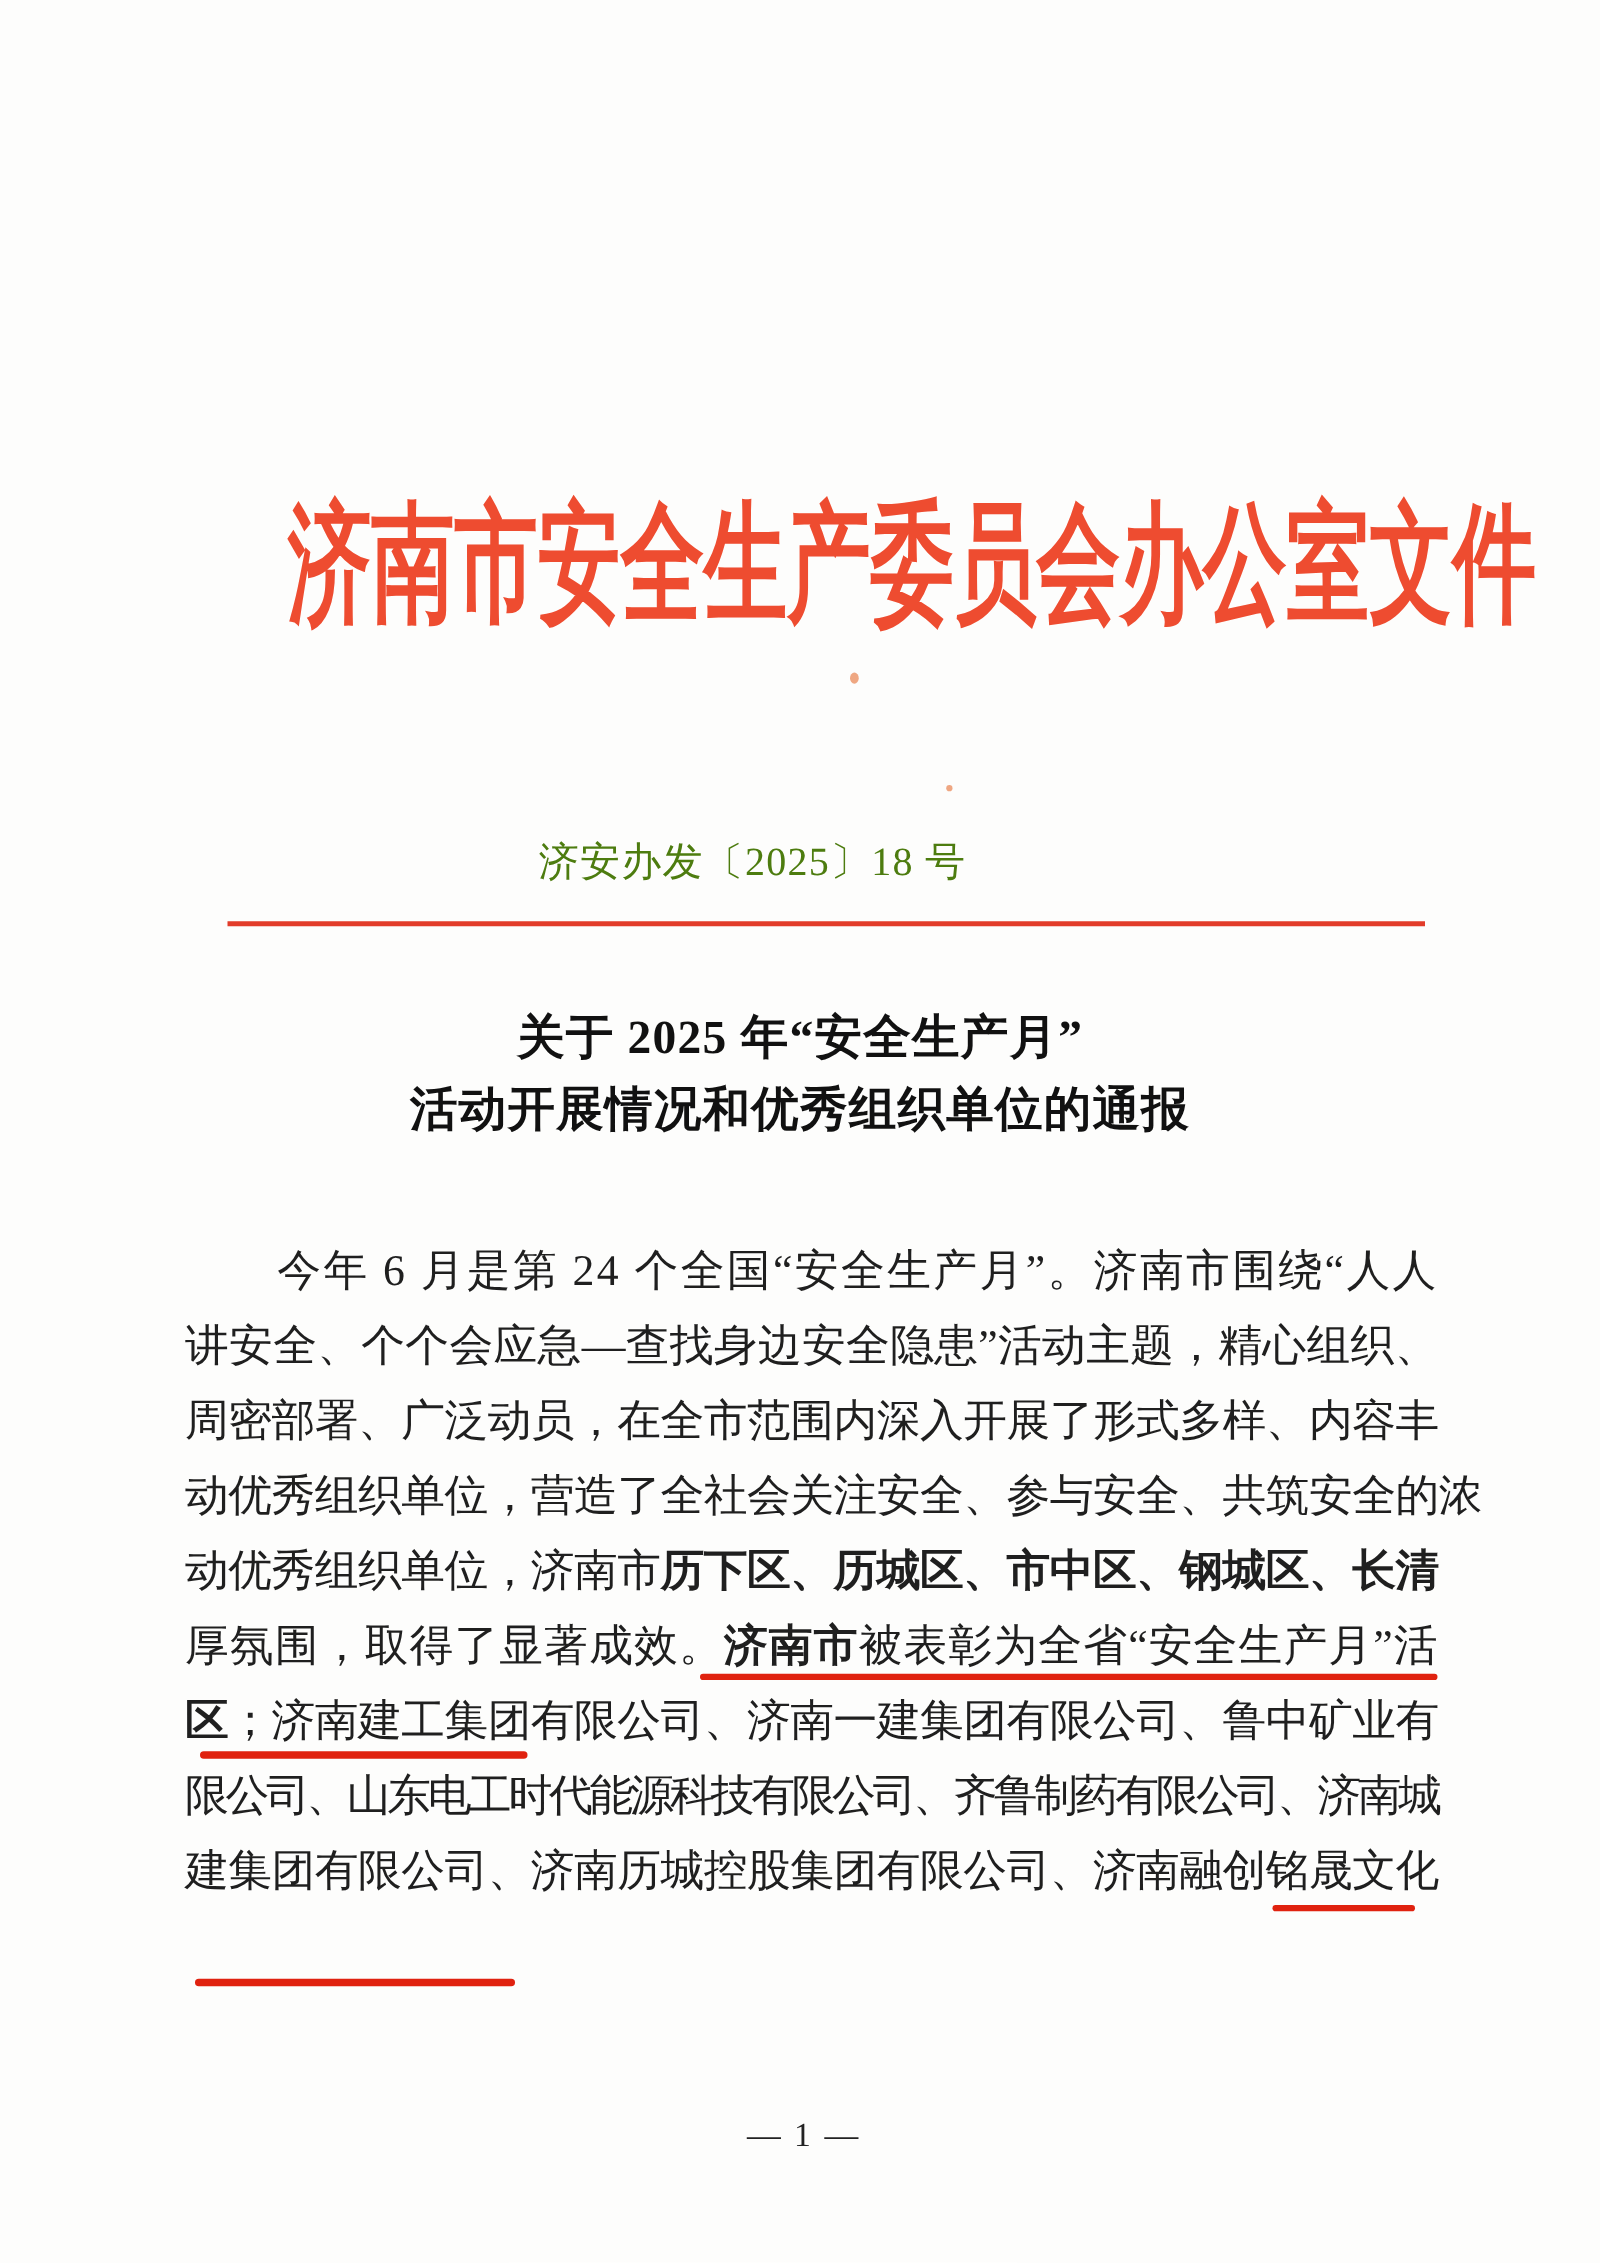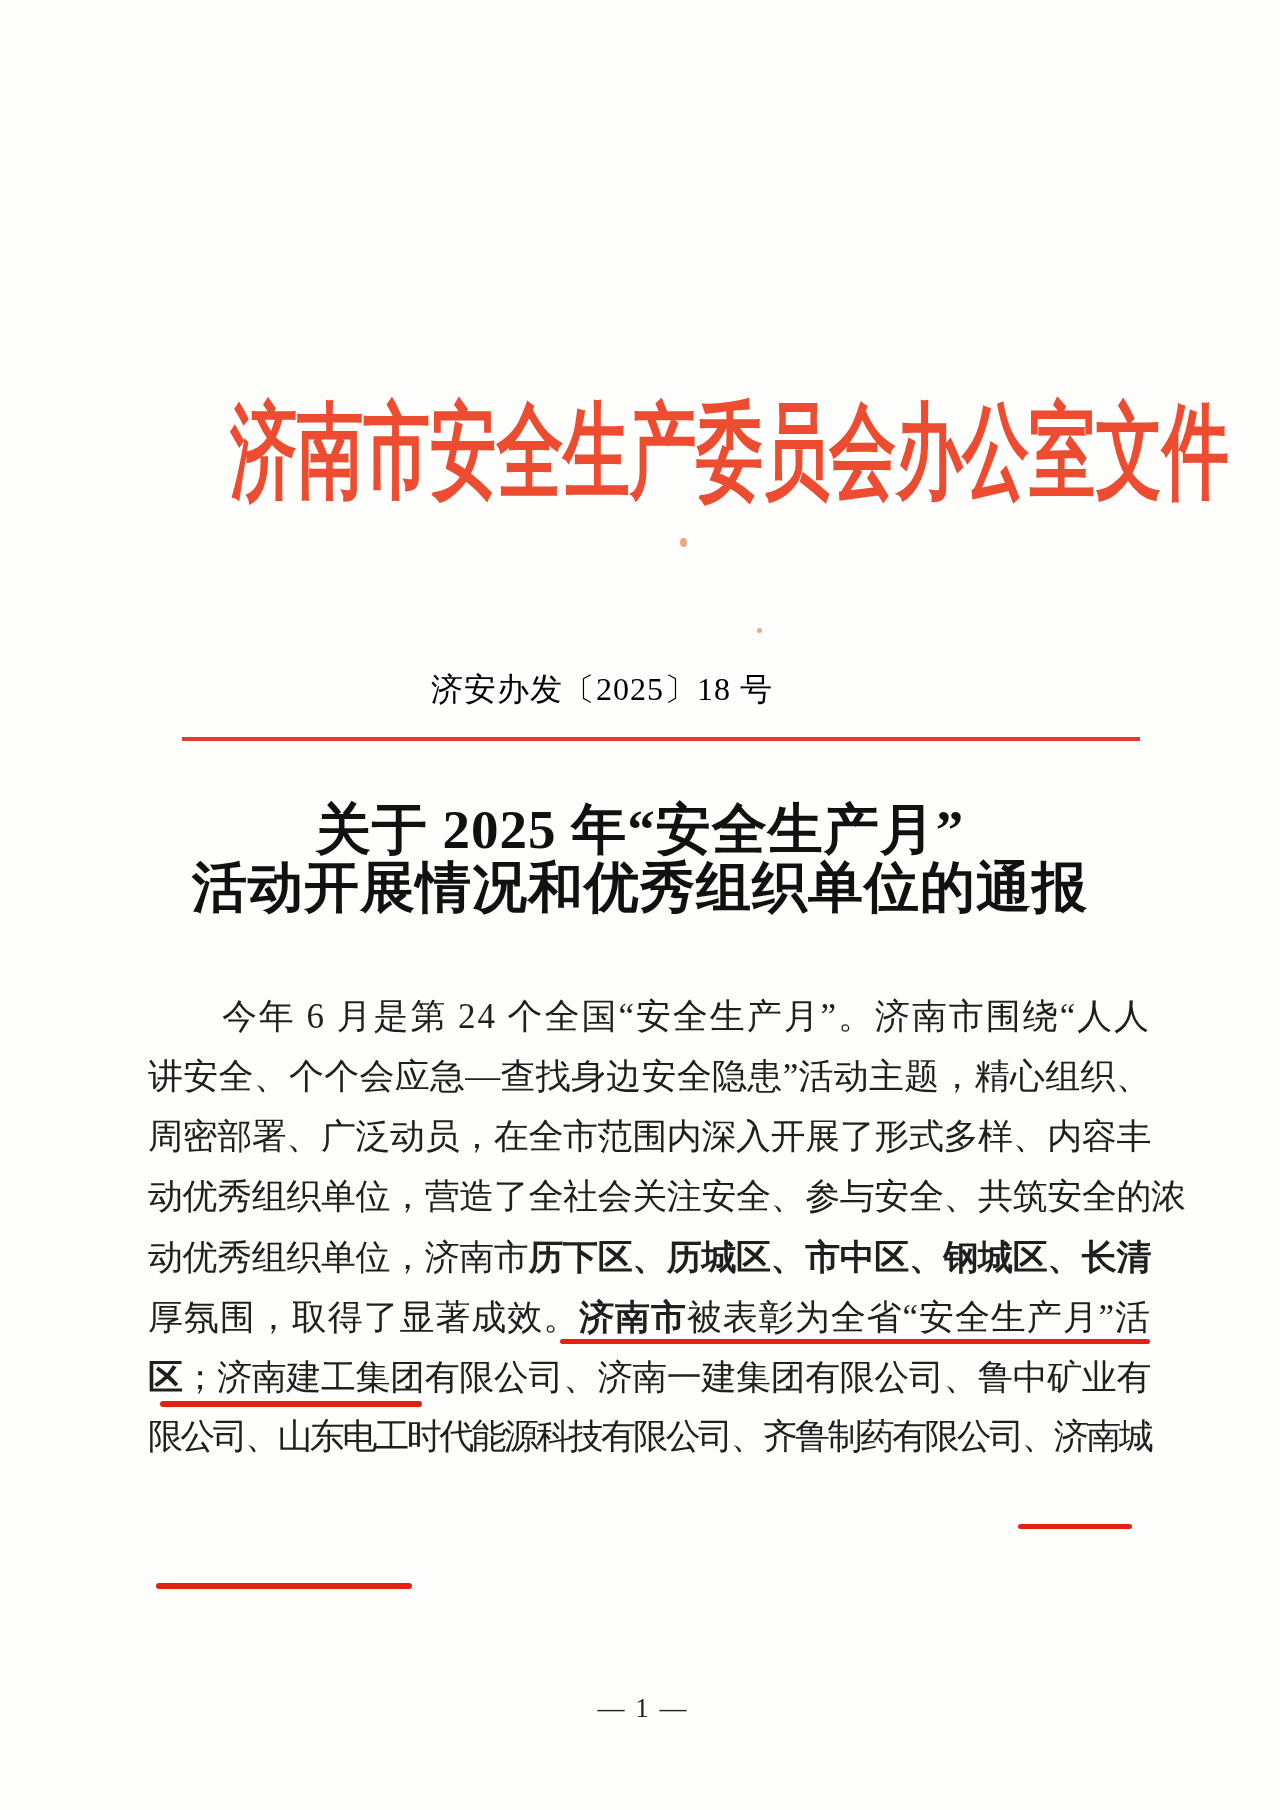--- a/index.html
+++ b/index.html
@@ -27,31 +27,31 @@
     color:var(--masthead-red);
     transform:scaleX(0.64);
     transform-origin:center;
     white-space:nowrap;
     letter-spacing:0px;
   }
   .doc-number{
     position:absolute;top:669px;left:0;width:1204px;
     text-align:center;
     font-size:32px;line-height:40px;
-    color:#000000;
+    color:#4d7c0f;
     letter-spacing:1px;
   }
   .red-rule{
     position:absolute;top:737px;left:182px;width:958px;height:4px;
     background:var(--rule-red);
   }
   .doc-title{
     position:absolute;top:801px;left:0;width:1280px;
     text-align:center;
-    font-size:55px;line-height:58px;
+    font-size:38px;line-height:58px;
     font-weight:bold;
     color:#111;
     letter-spacing:1px;
   }
   .body-block{
     position:absolute;top:987px;left:148px;width:1003px;
   }
   .body-line{
     height:60px;line-height:60px;
     font-size:35px;
@@ -101,20 +101,21 @@
   <div class="body-block">
     <div id="body-lines">
         <div class="body-line"><span class="line-inner fit" style="letter-spacing: 1.93608px;">　　<span class="seg">今年 6 月是第 24 个全国“安全生产月”。济南市围绕“人人</span></span></div>
         <div class="body-line"><span class="line-inner fit" style="letter-spacing: 0.257004px;"><span class="seg">讲安全、个个会应急—查找身边安全隐患”活动主题，精心组织、</span></span></div>
         <div class="body-line"><span class="line-inner fit" style="letter-spacing: -0.413793px;"><span class="seg">周密部署、广泛动员，在全市范围内深入开展了形式多样、内容丰</span></span></div>
         <div class="body-line"><span class="line-inner fit" style="letter-spacing: -0.413793px;"><span class="seg">动优秀组织单位，营造了全社会关注安全、参与安全、共筑安全的浓</span></span></div>
         <div class="body-line"><span class="line-inner fit" style="letter-spacing: -0.413793px;"><span class="seg">动优秀组织单位，济南市</span><span class="seg-bold">历下区、历城区、市中区、钢城区、长清</span></span></div>
         <div class="body-line"><span class="line-inner fit" style="letter-spacing: 0.928341px;"><span class="seg">厚氛围，取得了显著成效。</span><span class="seg-bold">济南市</span><span class="seg">被表彰为全省“安全生产月”活</span></span></div>
         <div class="body-line"><span class="line-inner fit" style="letter-spacing: -0.413793px;"><span class="seg-bold">区</span><span class="seg">；济南建工集团有限公司、济南一建集团有限公司、鲁中矿业有</span></span></div>
         <div class="body-line"><span class="line-inner fit" style="letter-spacing: -2.64516px;"><span class="seg">限公司、山东电工时代能源科技有限公司、齐鲁制药有限公司、济南城</span></span></div>
+        <div class="body-line"><span class="line-inner fit" style="letter-spacing: -0.413793px;"><span class="seg">建集团有限公司、济南历城控股集团有限公司、济南融创铭晟文化</span></span></div>
       </div>
   </div>
 
   <div id="annotation-layer">
       <div class="red-underline" style="left: 560px; top: 1339px; width: 590px; height: 5px;"></div>
       <div class="red-underline" style="left: 160px; top: 1401px; width: 262px; height: 6px;"></div>
       <div class="red-underline" style="left: 1018px; top: 1524px; width: 114px; height: 5px;"></div>
       <div class="red-underline" style="left: 156px; top: 1583px; width: 256px; height: 6px;"></div>
       <div class="speck" style="left: 680px; top: 538px; width: 7px; height: 9px;"></div>
       <div class="speck" style="left: 757px; top: 628px; width: 5px; height: 5px;"></div>

